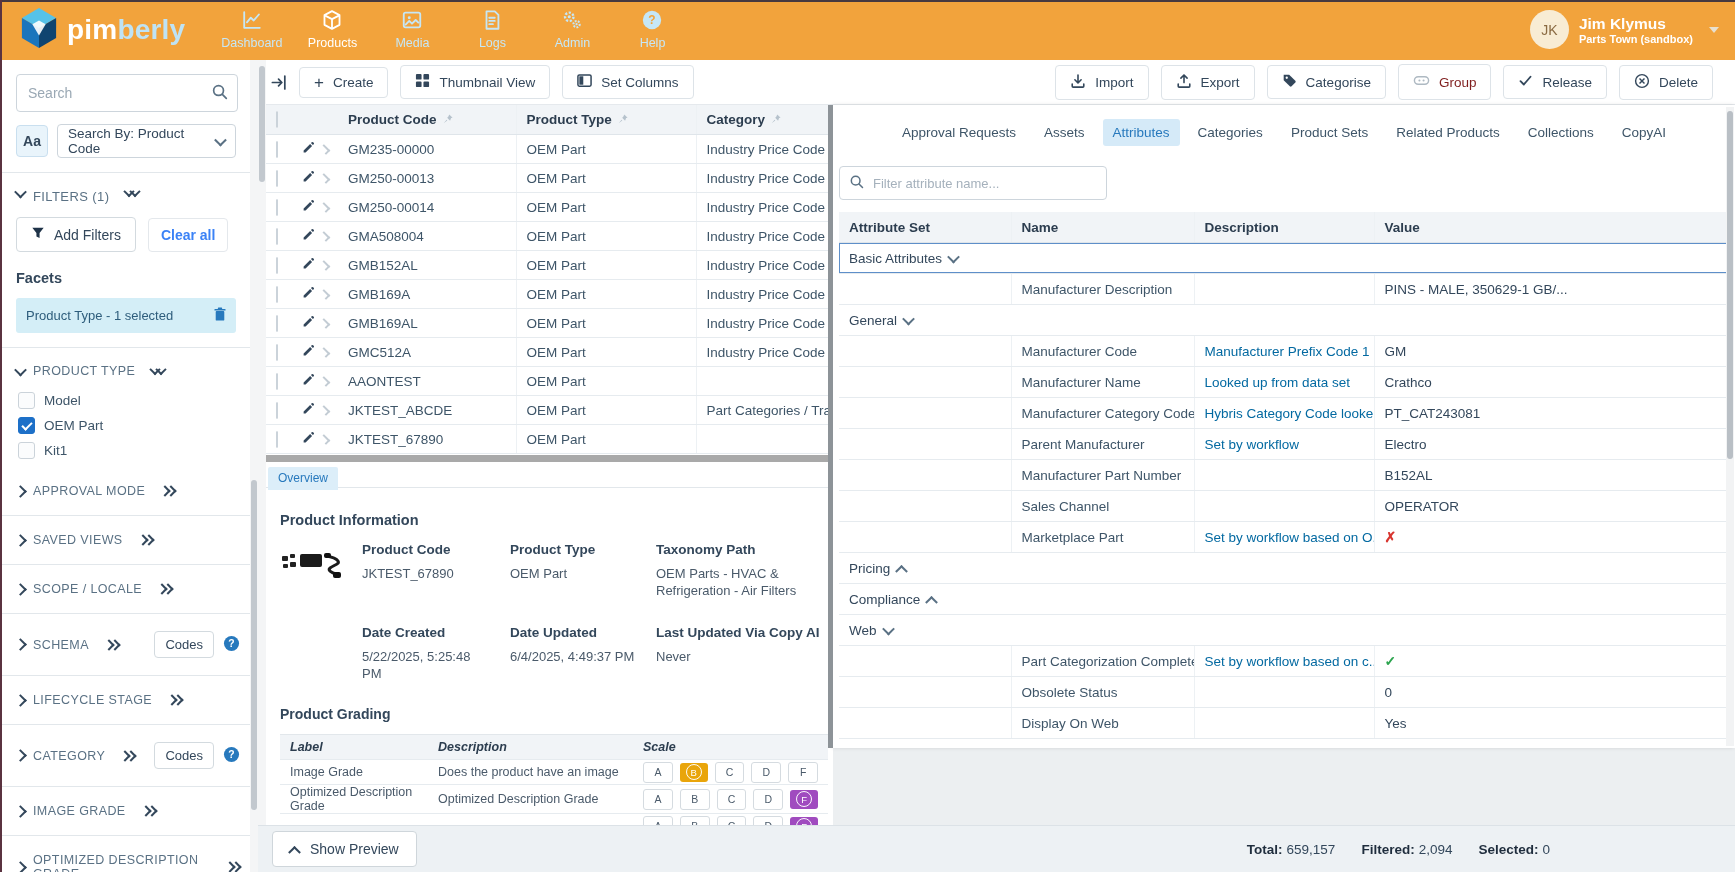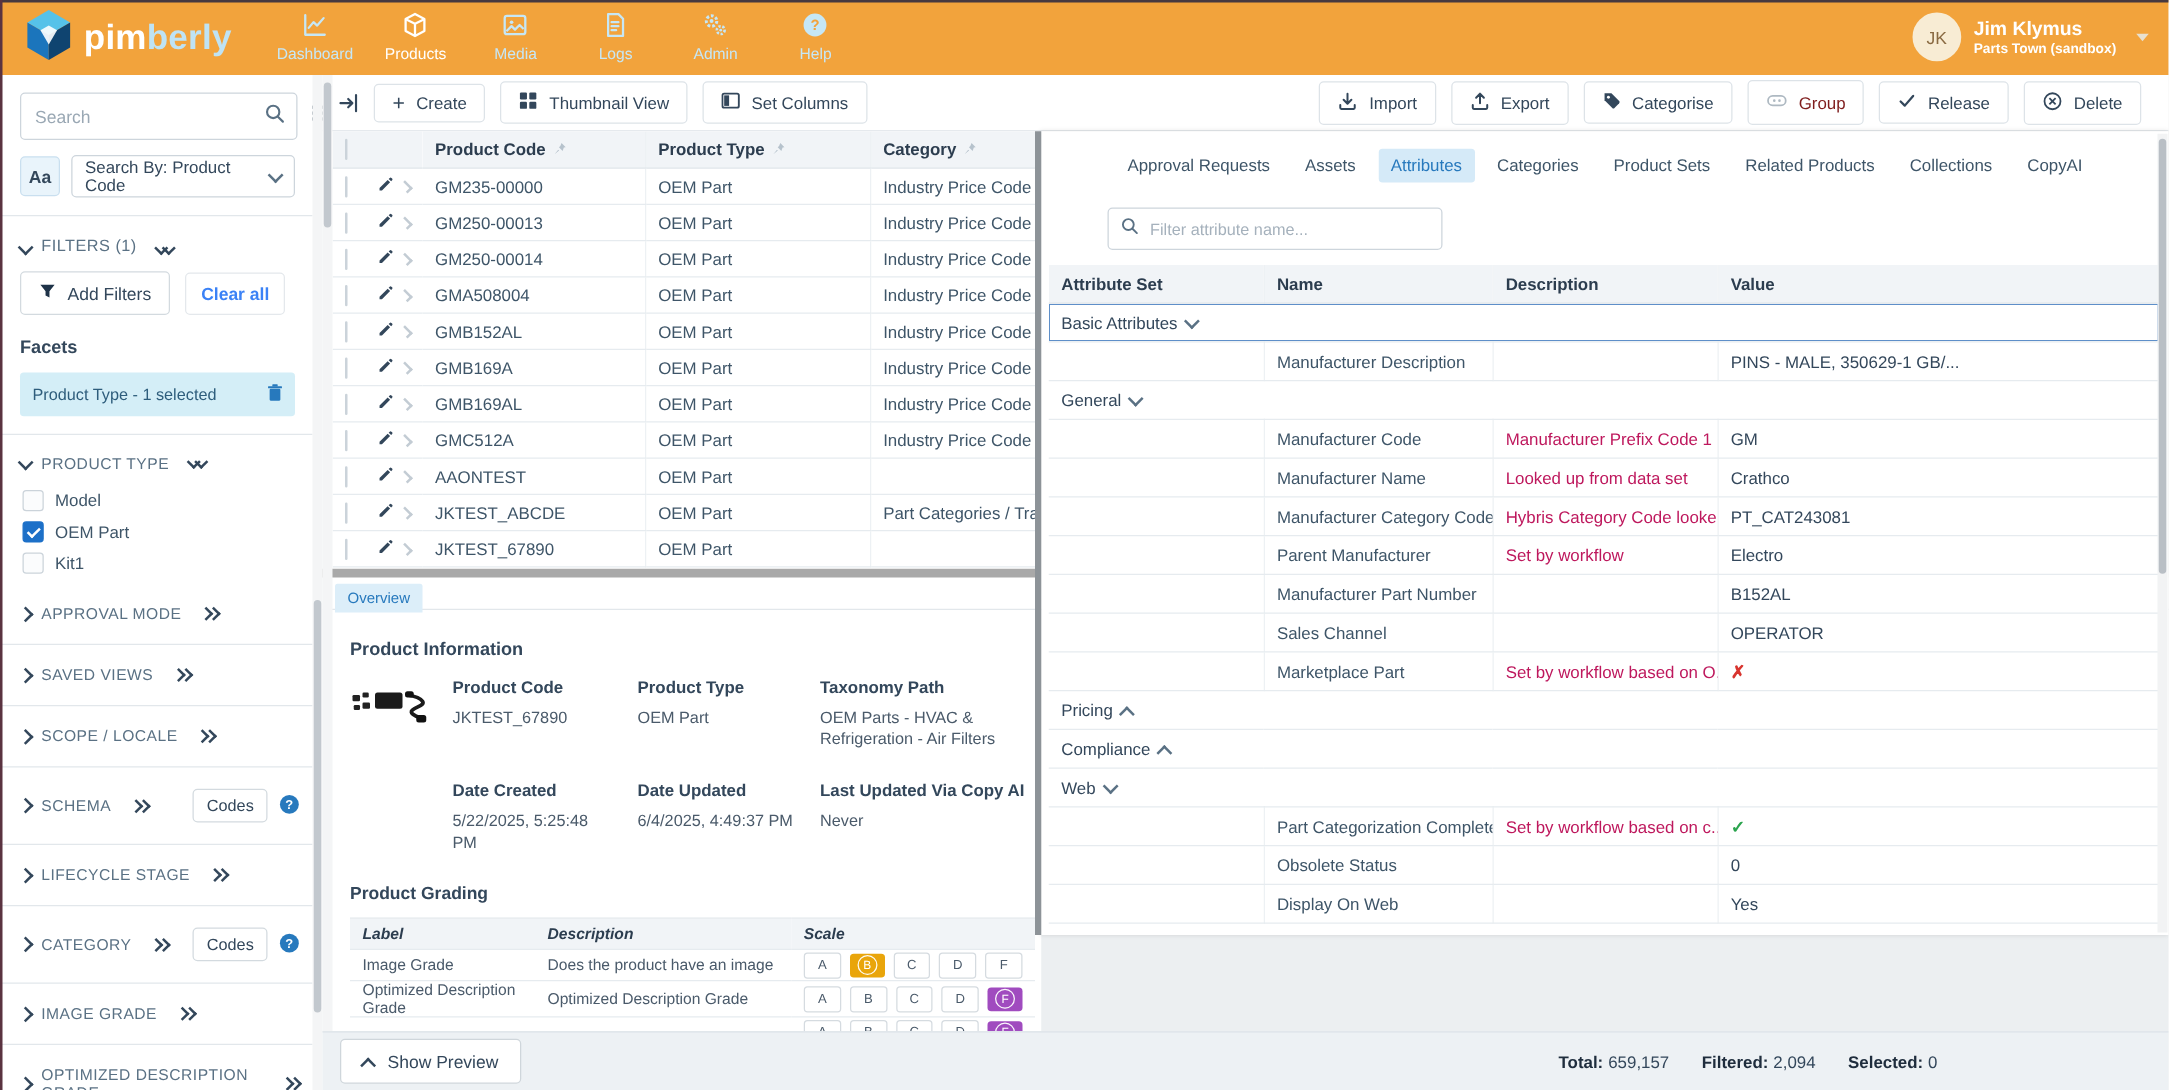--- a/index.html
+++ b/index.html
@@ -48,21 +48,21 @@
                     font-family:"Liberation Sans",sans-serif;}
   .search-box input::placeholder{color:#9AA8B4;}
   .views-btn{border:none;background:none;padding:2px;cursor:pointer;}
   .searchby-row{display:flex;align-items:center;gap:9px;margin-top:12px;}
   .aa{width:32px;height:32px;border:1px solid #C9DFEF;background:#E9F4FB;border-radius:4px;
       color:#33475B;font-weight:bold;font-size:14px;cursor:pointer;}
   .select{flex:1;height:32px;border:1px solid #CDD5DC;border-radius:4px;display:flex;align-items:center;
           padding:0 10px;font-size:13.5px;color:#33475B;cursor:pointer;background:#fff;}
   .select .chev{margin-left:auto;color:#5A7184;}
   .divider{border-top:1px solid #E2E7EB;margin:14px -14px 0 -16px;}
-  .filters-head{margin-top:16px;display:flex;align-items:flex-end;gap:8px;color:#5A7184;font-size:13px;
+  .filters-head{margin-top:16px;display:flex;align-items:flex-start;gap:8px;color:#5A7184;font-size:13px;
                 letter-spacing:.4px;cursor:pointer;}
   .filters-head .chev{color:#33475B;}
   .filter-btns{display:flex;align-items:center;gap:12px;margin-top:13px;}
   .addf{display:flex;align-items:center;gap:9px;border:1px solid #D3DADF;background:#fff;border-radius:4px;
         padding:8px 14px;font-size:14px;color:#33475B;cursor:pointer;font-family:inherit;}
   .clearb{border:1px solid #E4E8EC;background:#fff;border-radius:4px;padding:8px 12px;font-size:14px;
           color:#3b82f6;font-weight:bold;cursor:pointer;font-family:inherit;}
   .facets-title{margin-top:18px;font-size:14.5px;font-weight:bold;color:#33475B;}
   .facet-chip{margin-top:12px;background:#D4EEF7;border-radius:3px;padding:9px 10px;display:flex;
               align-items:center;font-size:13px;color:#2E5D7C;cursor:pointer;}
@@ -144,33 +144,33 @@
 
   
   .drawer{position:absolute;left:833px;top:105px;width:902px;height:643px;background:#fff;z-index:28;
           box-shadow:-1px 0 4px rgba(0,0,0,.12);}
   .drawer-under{position:absolute;left:833px;top:748px;width:902px;height:77px;background:#ECEFF1;z-index:27;}
   .dtabs{display:flex;justify-content:center;gap:8px;padding:14px 0 10px;}
   .dtab{padding:6px 10px;font-size:13.5px;color:#3E5568;border-radius:3px;cursor:pointer;white-space:nowrap;}
   .dtab.active{background:#D5EAF8;color:#2779BD;}
   .filter-row{padding:10px 0 12px 6px;}
   .filter-box{width:248px;height:32px;border:1px solid #CDD5DC;border-radius:4px;display:flex;
-              align-items:center;padding:0 9px;gap:7px;margin-left:47px;}
+              align-items:center;padding:0 9px;gap:7px;}
   .filter-box input{border:none;outline:none;flex:1;font-size:13px;color:#3E5568;min-width:0;
                     font-family:"Liberation Sans",sans-serif;}
   .filter-box input::placeholder{color:#A5B1BC;}
   table.attr{border-collapse:collapse;width:888px;margin-left:6px;table-layout:fixed;}
   table.attr th,table.attr td{border-bottom:1px solid #E6EBEF;border-right:1px solid #EDF1F4;text-align:left;
         padding:0 10px;height:30px;font-size:13.5px;white-space:nowrap;overflow:hidden;}
   table.attr th{background:#F1F4F7;color:#2C3D4F;border-bottom:1px solid #DFE5EA;}
   table.attr th:last-child,table.attr td:last-child{border-right:none;}
   tr.group td{color:#33475B;font-size:13.5px;}
   tr.group td .chev{color:#5A7184;margin-left:7px;}
   tr.group.sel td{box-shadow:inset 0 0 0 1px #5E8FC9;}
-  td.desc{color:#be185d;}
+  td.desc{color:#0369a1;}
   td.val{color:#33475B;}
   td.val .cross{color:#D8352F;font-weight:bold;font-size:14px;}
   td.val .check{color:#2BA44E;font-weight:bold;font-size:14px;}
   .drawer-scroll{position:absolute;right:1px;top:2px;width:8px;height:639px;background:#F2F3F4;}
   .drawer-scroll .thumb{position:absolute;left:1px;top:4px;width:6px;height:348px;border-radius:3px;background:#B9BFC5;}
 
   
   footer{position:absolute;left:258px;top:825px;width:1477px;height:47px;background:#EDF1F4;z-index:35;
          border-top:1px solid #DCE2E7;display:flex;align-items:center;box-sizing:border-box;}
   .showp{display:flex;align-items:center;gap:11px;border:1px solid #CFD6DB;background:#fff;border-radius:4px;

